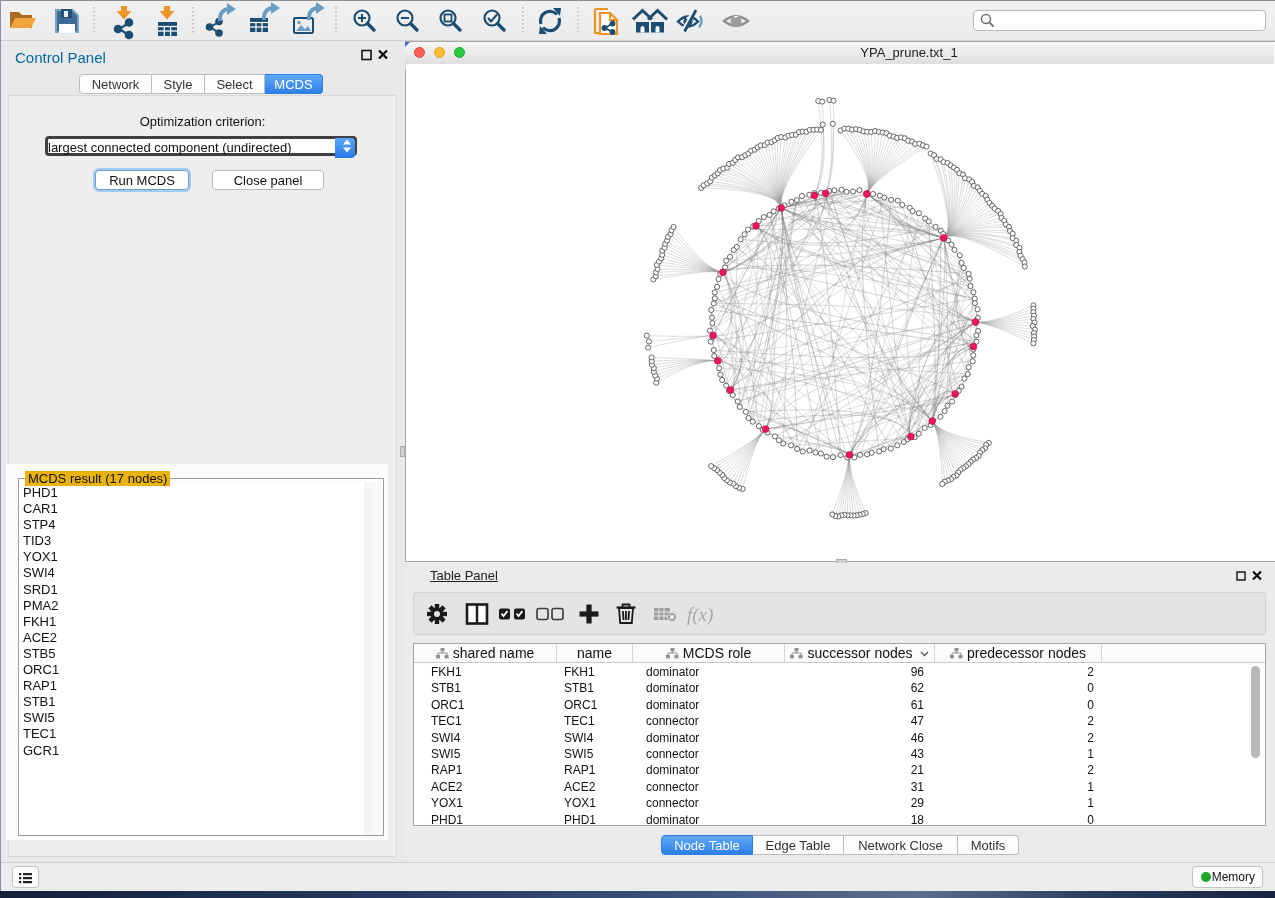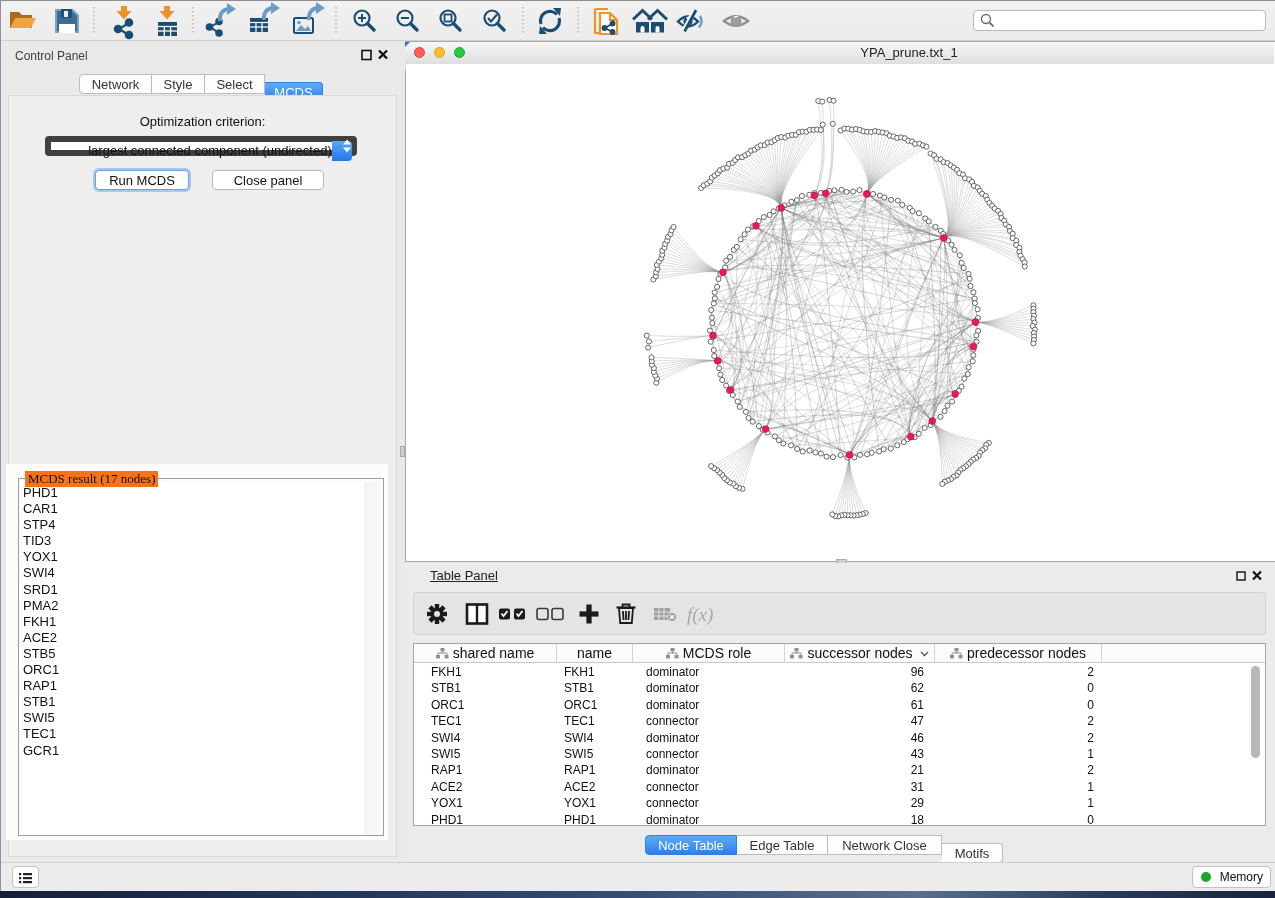--- a/index.html
+++ b/index.html
@@ -11,43 +11,43 @@
 #toolbar { left:0; top:0; width:1275px; height:41px;
   background:linear-gradient(#f1f1f1,#ebebeb);
   border-top:1px solid #8e8e8e; border-bottom:1px solid #cfcfcf; }
 #searchbox { left:973px; top:10px; width:293px; height:21px;
   background:#fff; border:1px solid #b9b9b9; border-radius:4px; }
 
 
 #ledge { left:0; top:0; width:1px; height:891px; background:#9c8ba6; z-index:50; }
 
 
-#ctitle { left:15px; top:49px; font-size:12px; color:#404040; }
+#ctitle { left:15px; top:49px; font-size:15px; color:#0369a1; }
 .tabs { font-size:13px; color:#333; display:flex; }
 .tab { background:#fdfdfd; border:1px solid #bcbcbc; border-left:none;
   height:20px; line-height:19px; text-align:center; }
 .tab.first { border-left:1px solid #bcbcbc; border-radius:4px 0 0 4px; }
-.tab.last { border-radius:0 4px 4px 0;margin-top:8px; }
+.tab.last { border-radius:0 4px 4px 0; }
 .tab.sel { background:linear-gradient(#5fabf8,#2e7fe8); color:#fff; border-color:#2e7fe8; }
 #ctabs { left:79px; top:74px; }
 #cbody { left:8px; top:95px; width:389px; height:762px;
   background:#eeeeee; border:1px solid #d9d9d9; }
 #optlabel { left:8px; width:389px; top:114px; text-align:center; font-size:13px; color:#111; }
 #combo { left:45px; top:136px; width:312px; height:20px;
-  background:#fff; border:6px solid #404040; border-radius:4px; font-size:13px;
-  line-height:18px; text-align:center; color:#111;padding-left:18px; }
+  background:#fff; border:3px solid #404040; border-radius:4px; font-size:13px;
+  line-height:18px; color:#111; }
 #combo .step { position:absolute; right:-1px; top:-1px; width:20px; height:20px;
   background:linear-gradient(#5aa7f8,#2478e8); border-radius:0 4px 4px 0; }
 .btn { position:absolute; background:#fff; border:1px solid #b9b9b9; border-radius:4px;
   font-size:13px; text-align:center; color:#111; height:20px; line-height:19px; }
 #runbtn { left:95px; top:170px; width:94px; box-shadow:0 0 0 2px #a5c9f0; border-color:#6f9fd8; }
 #closebtn { left:212px; top:170px; width:112px; }
 #whitepanel { left:6px; top:464px; width:382px; height:376px; background:#fcfcfc; }
 #fieldset { left:18px; top:478px; width:366px; height:358px; border:1px solid #9d9d9d; }
-#legend { left:25px; top:471px; background:#f97316; padding:0 3px; font-size:13px; color:#111;font-family:Liberation Serif, serif; }
+#legend { left:25px; top:471px; background:#eab308; padding:0 3px; font-size:13px; color:#111; }
 #genelist { left:19px; top:482px; width:345px; height:353px; background:#fff;
   font-size:13px; color:#111; line-height:16.1px; padding-left:4px; padding-top:3px; }
 #genetrack { left:364px; top:482px; width:19px; height:353px;
   background:linear-gradient(90deg,#f4f4f4,#fbfbfb); }
 
 
 #grip1 { left:400px; top:446px; width:5px; height:11px; background:#cfcfcf; border:1px solid #ababab; }
 #grip2 { left:836px; top:559px; width:11px; height:5px; background:#cfcfcf; border:1px solid #ababab; }
 
 
@@ -75,28 +75,28 @@
   text-align:center; line-height:18px; }
 .rows { position:absolute; left:0; top:20px; width:100%; }
 .r { height:16.4px; line-height:16.4px; position:relative; }
 .c1 { position:absolute; left:17px; }
 .c2 { position:absolute; left:150px; }
 .c3 { position:absolute; left:232px; }
 .c4 { position:absolute; left:380px; width:130px; text-align:right; }
 .c5 { position:absolute; left:530px; width:150px; text-align:right; }
 #vthumb { position:absolute; right:5px; top:22px; width:9px; height:92px;
   background:#b8b8b8; border-radius:5px; }
-#btabs { left:645px; top:835px; }
+#btabs { left:661px; top:835px; }
 
 
 #statusbar { left:0; top:862px; width:1275px; height:29px; background:#ececec;
   border-top:1px solid #cecece; }
 #listbtn { left:12px; top:866px; width:27px; height:22px;
   background:#fdfdfd; border:1px solid #c2c2c2; border-radius:4px; }
-#membtn { left:1192px; top:866px; width:79px; height:22px;
+#membtn { left:1192px; top:866px; width:71px; height:22px;
   background:#fdfdfd; border:1px solid #c2c2c2; border-radius:4px;
   font-size:12px; color:#111; line-height:21px; text-align:right; padding-right:7px; }
 #memdot { position:absolute; left:8px; top:5px; width:10px; height:10px;
   border-radius:50%; background:#1ea52c; }
 #wallpaper { left:0; top:891px; width:1275px; height:7px;
   background:linear-gradient(90deg,#151f3a,#24375c 28%,#3a5078 52%,#5a6e8d 72%,#2c3d5c 86%,#17233f); }
 </style>
 </head>
 <body>
 <div class="abs" id="toolbar"></div>

